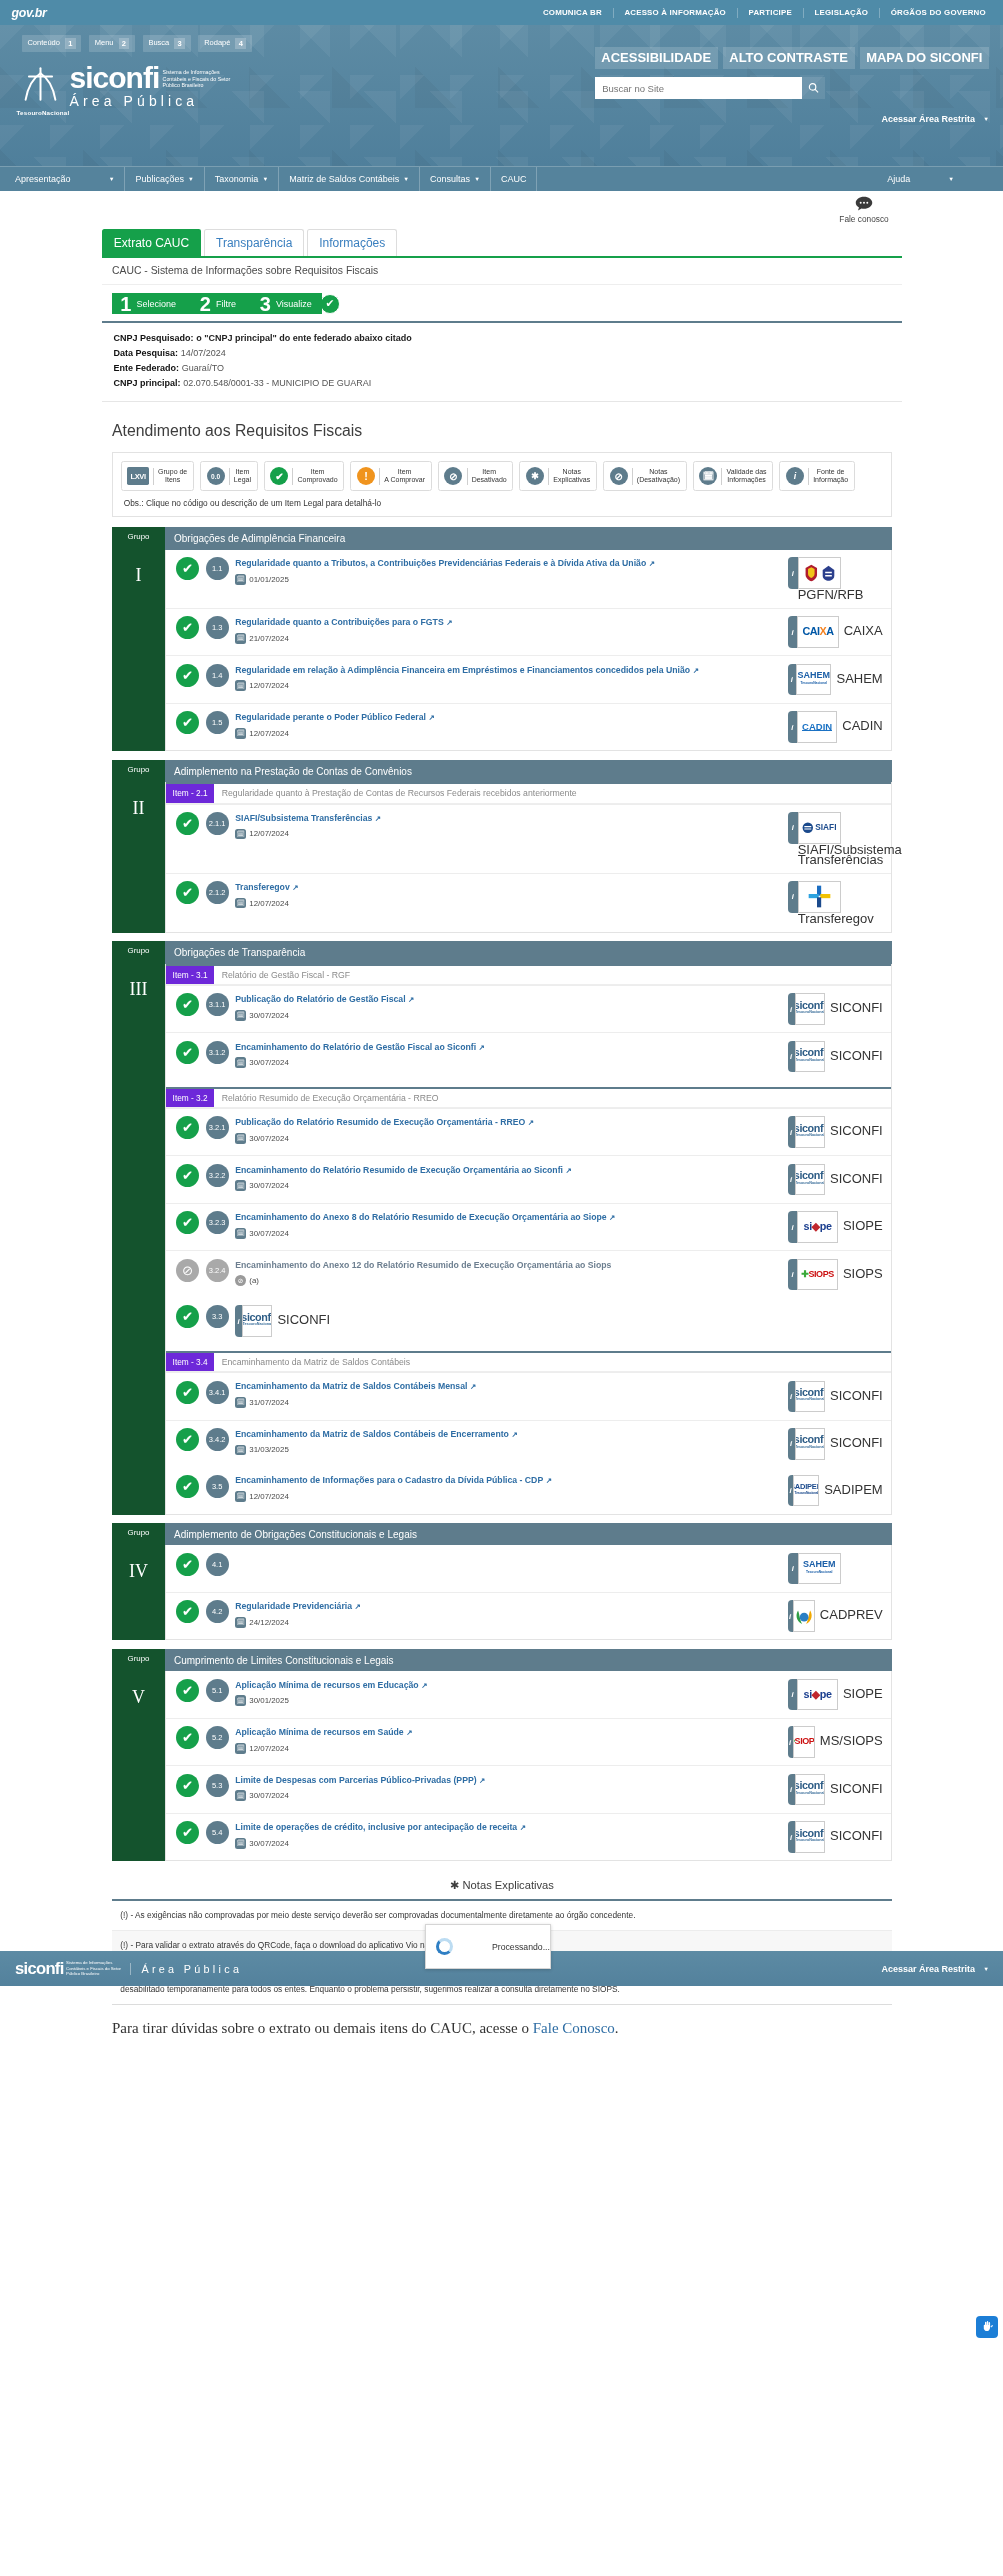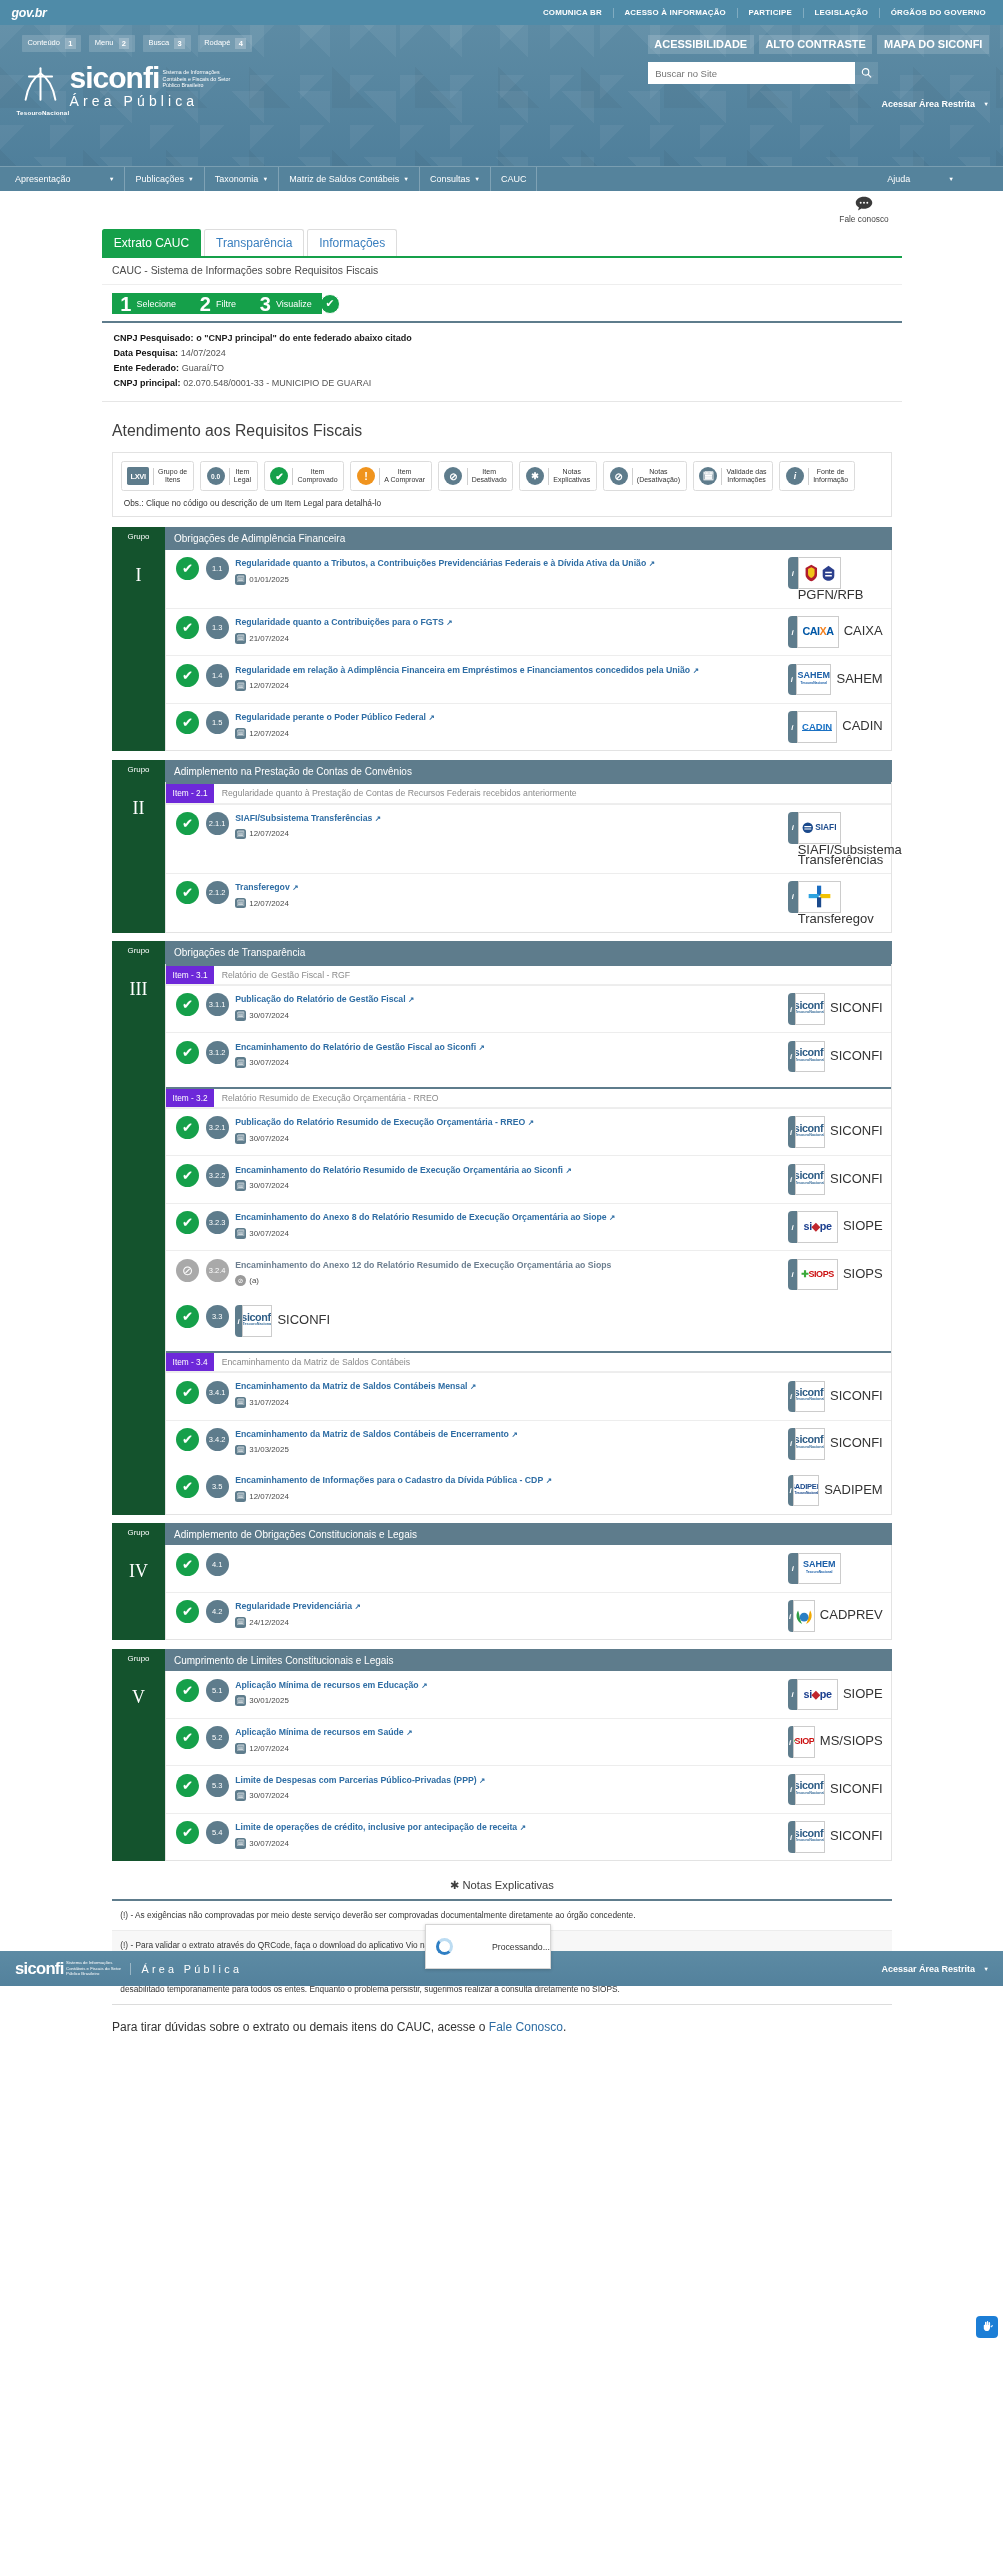--- a/index.html
+++ b/index.html
@@ -52,22 +52,22 @@
     background:rgba(255,255,255,.16); color:#fff; font-size:7.5px;
     padding:3.3px 5.8px; display:flex; align-items:flex-start; gap:5px; border-radius:0.8px;
   }
   .skip b{ background:rgba(255,255,255,.22); padding:0.8px 3.3px; font-weight:bold; }
 
   .hdr-right{
     position:absolute; top:10px; right:15px; z-index:3; text-align:right;
   }
   .access-links{ display:flex; gap:5px; justify-content:flex-end; }
   .access-links a{
-    background:rgba(255,255,255,.16); color:#fff; font-size:11px; font-weight:bold;
-    padding:3.3px 6.6px; text-decoration:none; white-space:nowrap;
+    background:rgba(255,255,255,.16); color:#fff; font-size:13px; font-weight:bold;
+    padding:3.3px 6.6px; text-decoration:none; white-space:nowrap;margin-top:12px;
   }
   .searchwrap{ margin-top:8.3px; display:flex; height:22.4px; }
   .searchwrap input{
     width:207px; border:none; outline:none; padding:0 7.5px;
     font-size:9.5px; color:#777; font-family:inherit;
     background:#fff;
   }
   .searchbtn{
     width:23px; background:rgba(255,255,255,.10); border:none; color:#fff;
     display:flex; align-items:center; justify-content:center; cursor:pointer;
@@ -311,21 +311,21 @@
   .notes-title{
     text-align:center; font-size:11.2px; color:#3d3d3d; margin:18px 0 6.6px;
   }
   .notes-tbl{ border-top:2.5px solid #5e7c8c; border-bottom:0.8px solid #dcdcdc; margin:0 10px;}
   .note{
     font-size:8.3px; color:#333; padding:7.5px 8.3px; line-height:14px;
     border-bottom:0.8px solid #ececec; background:#fff;
   }
   .note.alt{ background:#f7f7f7; }
   .note:last-child{ border-bottom:none; }
-  .closing{ font-size:12px; color:#333; padding:15px 10px 25px; }
+  .closing{ font-size:15px; color:#333; padding:15px 10px 25px;font-family:Liberation Serif, serif; }
   .closing a{ color:#2e6da4; text-decoration:none; }
 
   .fab{
     position:absolute; right:5px; top:2316px; width:21.6px;height:21.6px;
     background:#1c7ed6; border-radius:4.1px; display:flex; align-items:center;
     justify-content:center; color:#fff; font-size:10.8px; z-index:30;
   }
 </style>
 </head>
 <body>

